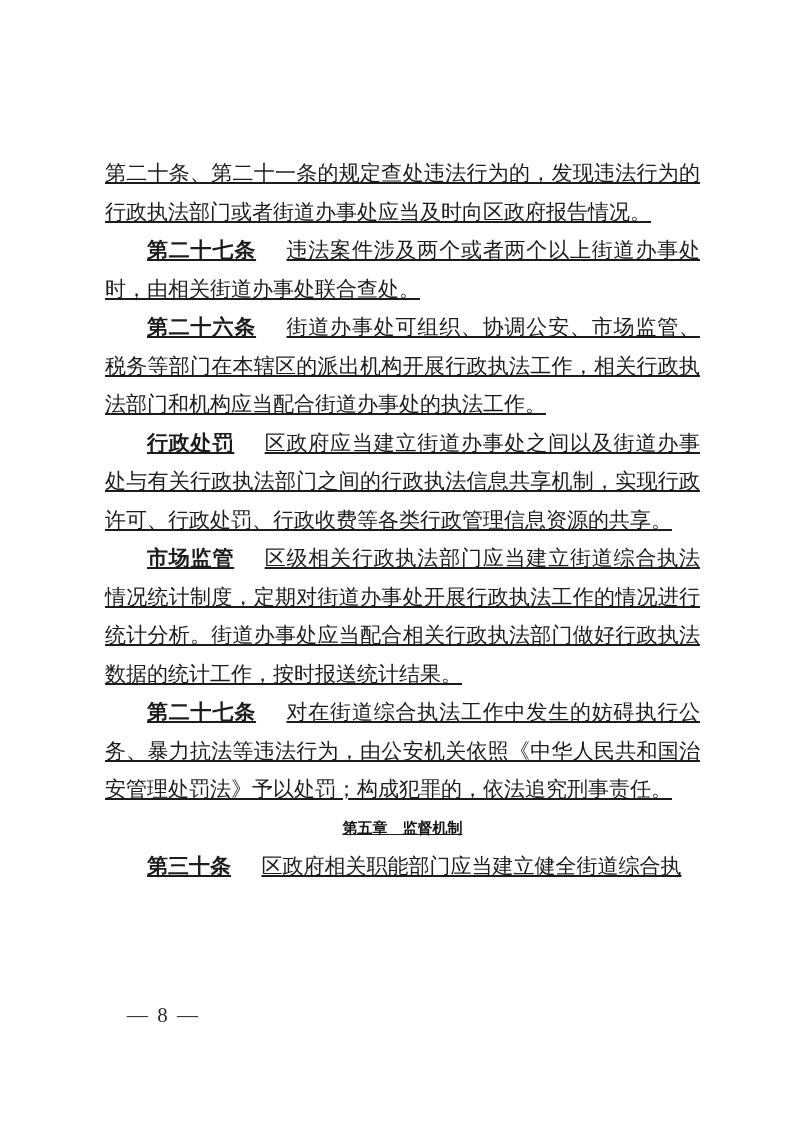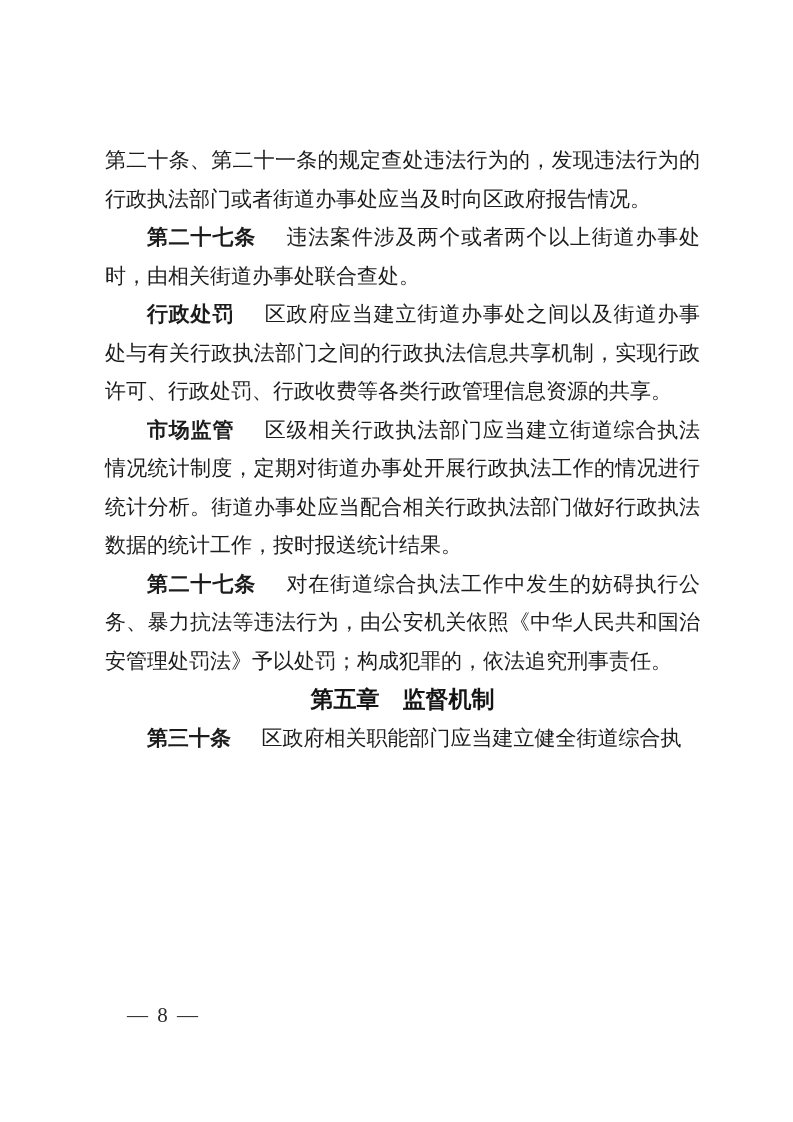--- a/index.html
+++ b/index.html
@@ -12,27 +12,28 @@
     width: 793px;
     height: 1122px;
     background: #ffffff;
     color: #1c1c1c;
     font-family: "Liberation Serif", serif;
     overflow: hidden;
   }
   .content {
     position: absolute;
     left: 105px;
-    top: 141px;
+    top: 154px;
     width: 595px;
     font-size: 21px;
     line-height: 38.5px;
     text-align: justify;
     text-justify: inter-ideograph;
     letter-spacing: 0;
+    text-decoration: underline;
   }
   .para {
     margin: 0;
     padding: 0;
     text-indent: 2em;
   }
   .para.flush {
     text-indent: 0;
   }
   .artnum {
@@ -40,21 +41,21 @@
     font-weight: 700;
     margin-right: 1.45em;
   }
   .chapter {
     margin: 0;
     padding: 0;
     text-indent: 0;
     text-align: center;
     font-family: "Liberation Sans", sans-serif;
     font-weight: 700;
-    font-size: 23px;
+    font-size: 15px;
     line-height: 38.5px;
     color: #141414;
   }
   .pagefooter {
     position: absolute;
     left: 0;
     top: 1003px;
     width: 100%;
     font-size: 21px;
     color: #2a2a2a;
@@ -71,20 +72,21 @@
 <body>
 
 <div class="page">
   <main class="content">
 
     <p class="para flush">第二十条、第二十一条的规定查处违法行为的，发现违法行为的行政执法部门或者街道办事处应当及时向区政府报告情况。</p>
 
     <p class="para"><span class="artnum">第二十七条</span><span>违法案件涉及两个或者两个以上街道办事处时，由相关街道办事处联合查处。</span></p>
 
 
+    <p class="para"><span class="artnum">第二十六条</span><span>街道办事处可组织、协调公安、市场监管、税务等部门在本辖区的派出机构开展行政执法工作，相关行政执法部门和机构应当配合街道办事处的执法工作。</span></p>
 
     <p class="para"><span class="artnum">行政处罚</span><span>区政府应当建立街道办事处之间以及街道办事处与有关行政执法部门之间的行政执法信息共享机制，实现行政许可、行政处罚、行政收费等各类行政管理信息资源的共享。</span></p>
 
     <p class="para"><span class="artnum">市场监管</span><span>区级相关行政执法部门应当建立街道综合执法情况统计制度，定期对街道办事处开展行政执法工作的情况进行统计分析。街道办事处应当配合相关行政执法部门做好行政执法数据的统计工作，按时报送统计结果。</span></p>
 
     <p class="para"><span class="artnum">第二十七条</span><span>对在街道综合执法工作中发生的妨碍执行公务、暴力抗法等违法行为，由公安机关依照《中华人民共和国治安管理处罚法》予以处罚；构成犯罪的，依法追究刑事责任。</span></p>
 
     <h2 class="chapter">第五章　监督机制</h2>
 
     <p class="para"><span class="artnum">第三十条</span><span>区政府相关职能部门应当建立健全街道综合执</span></p>

